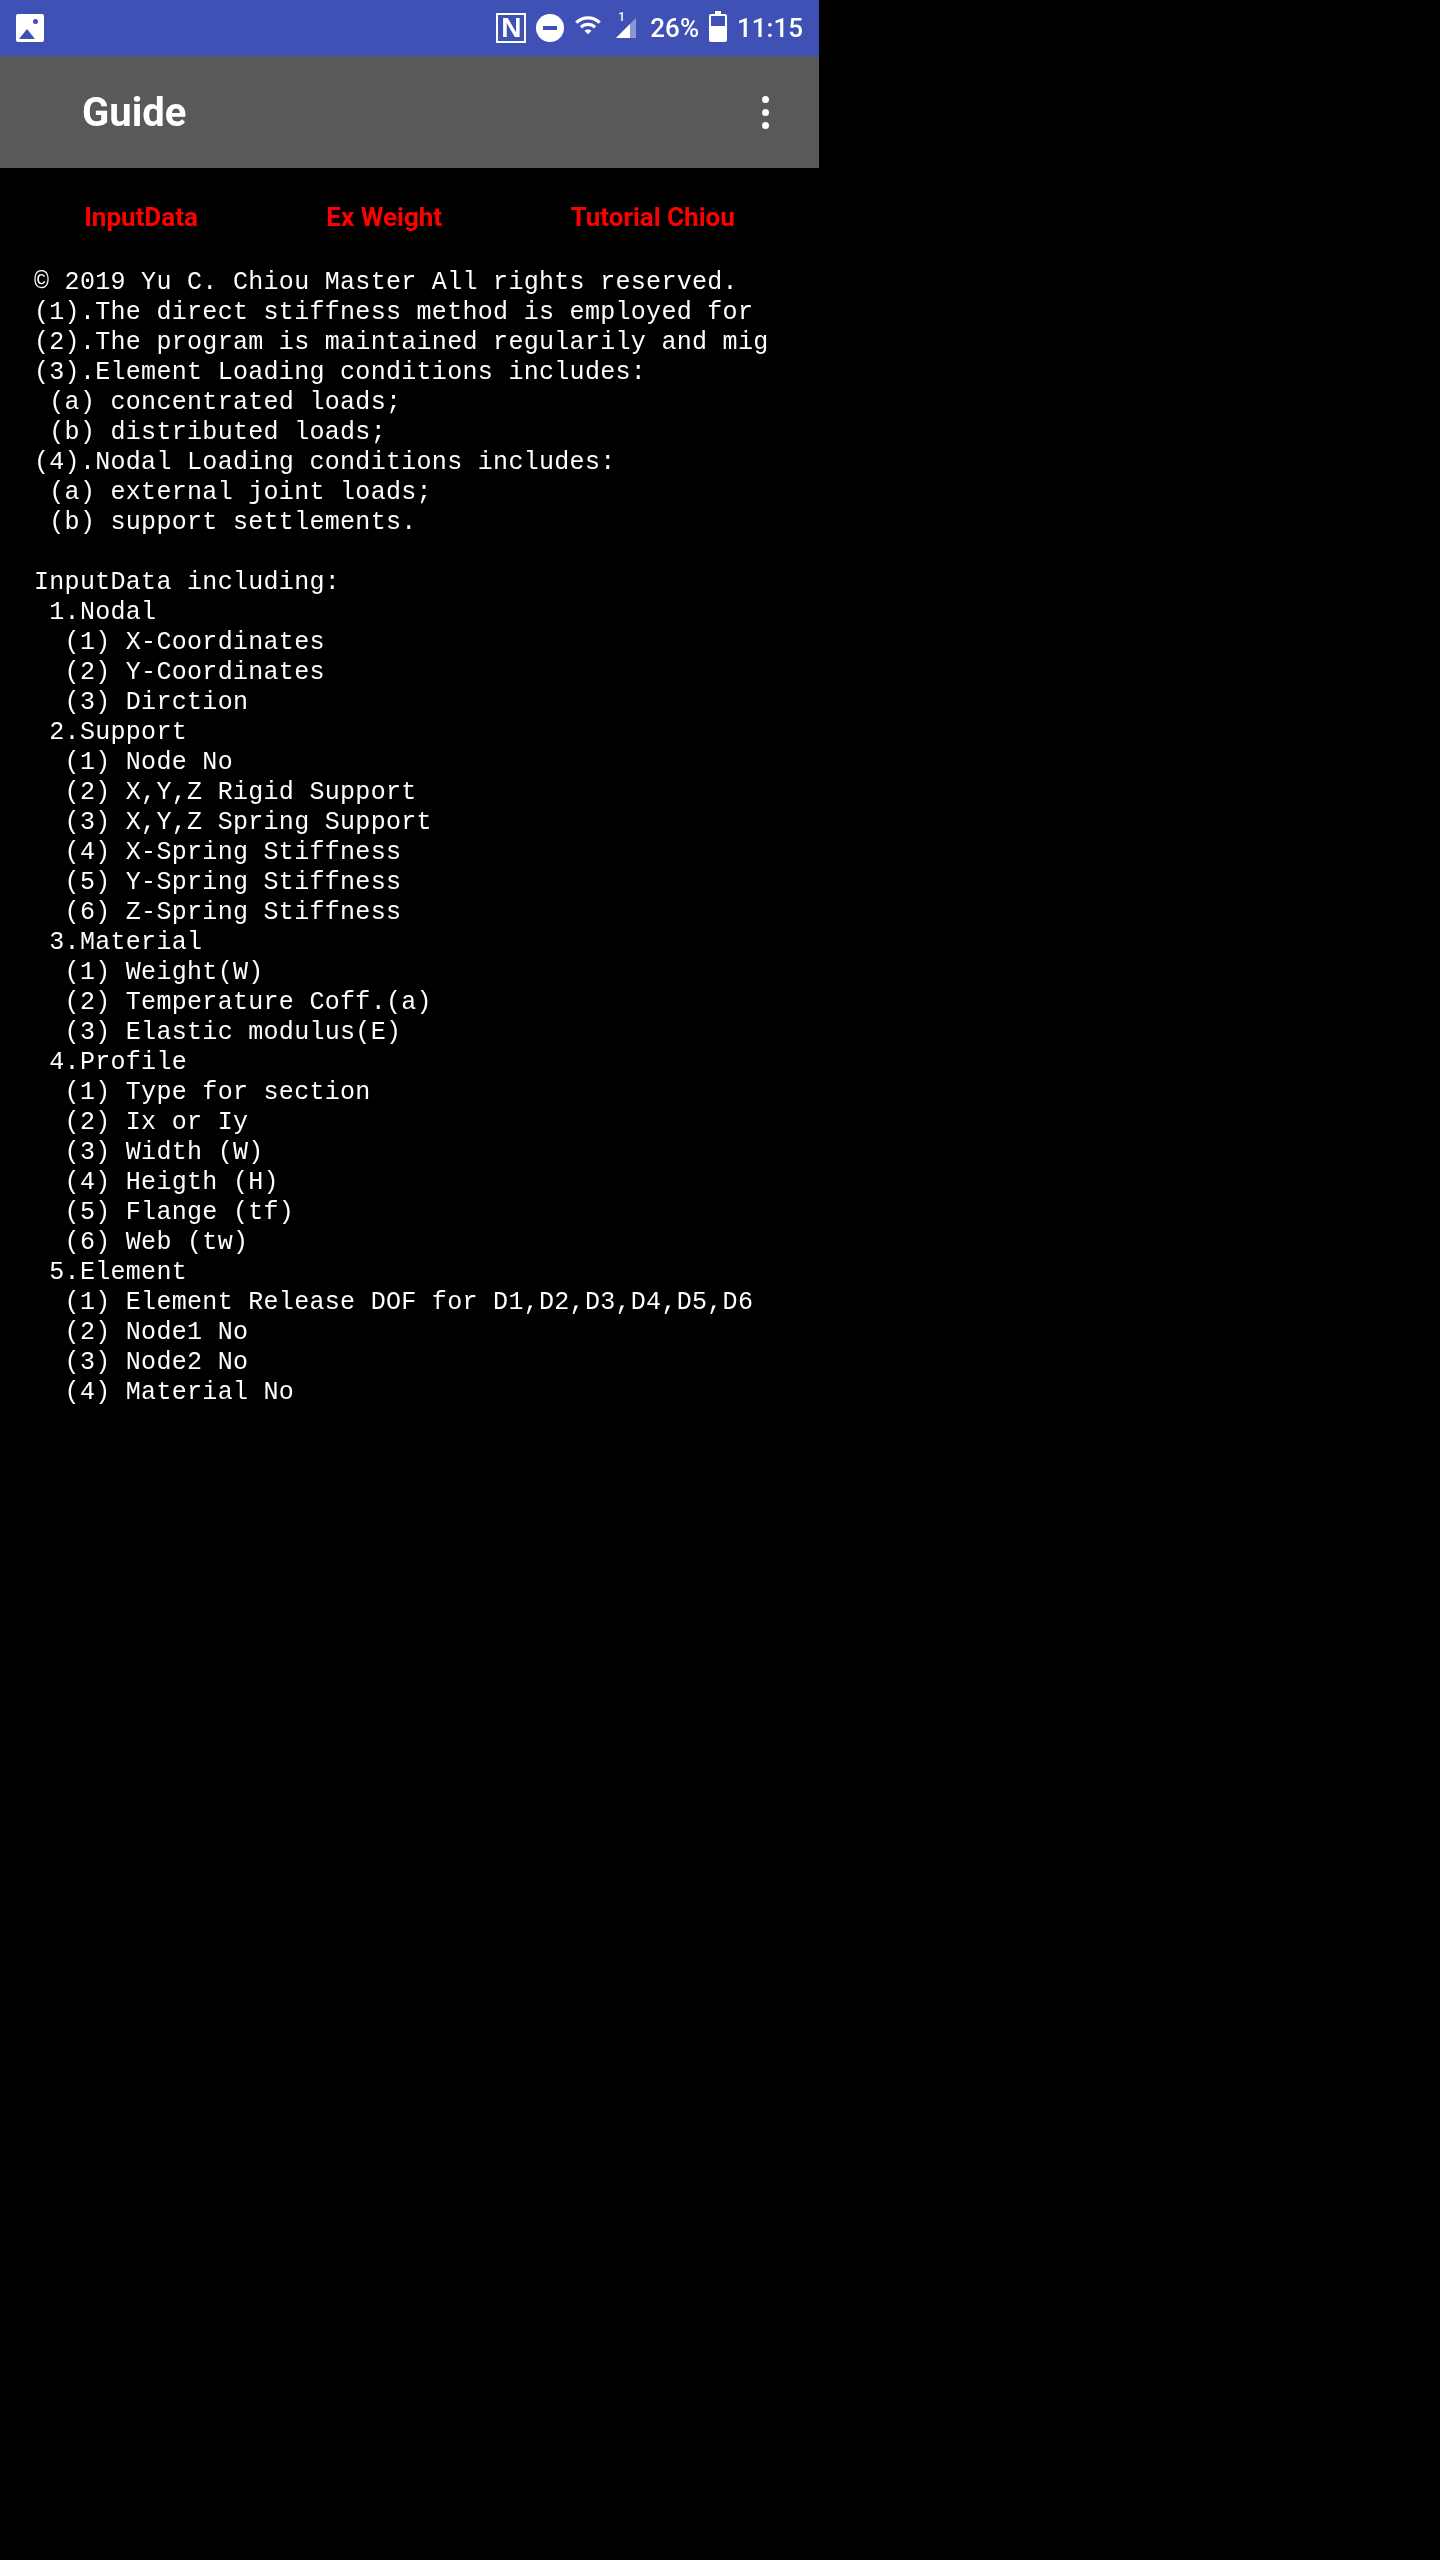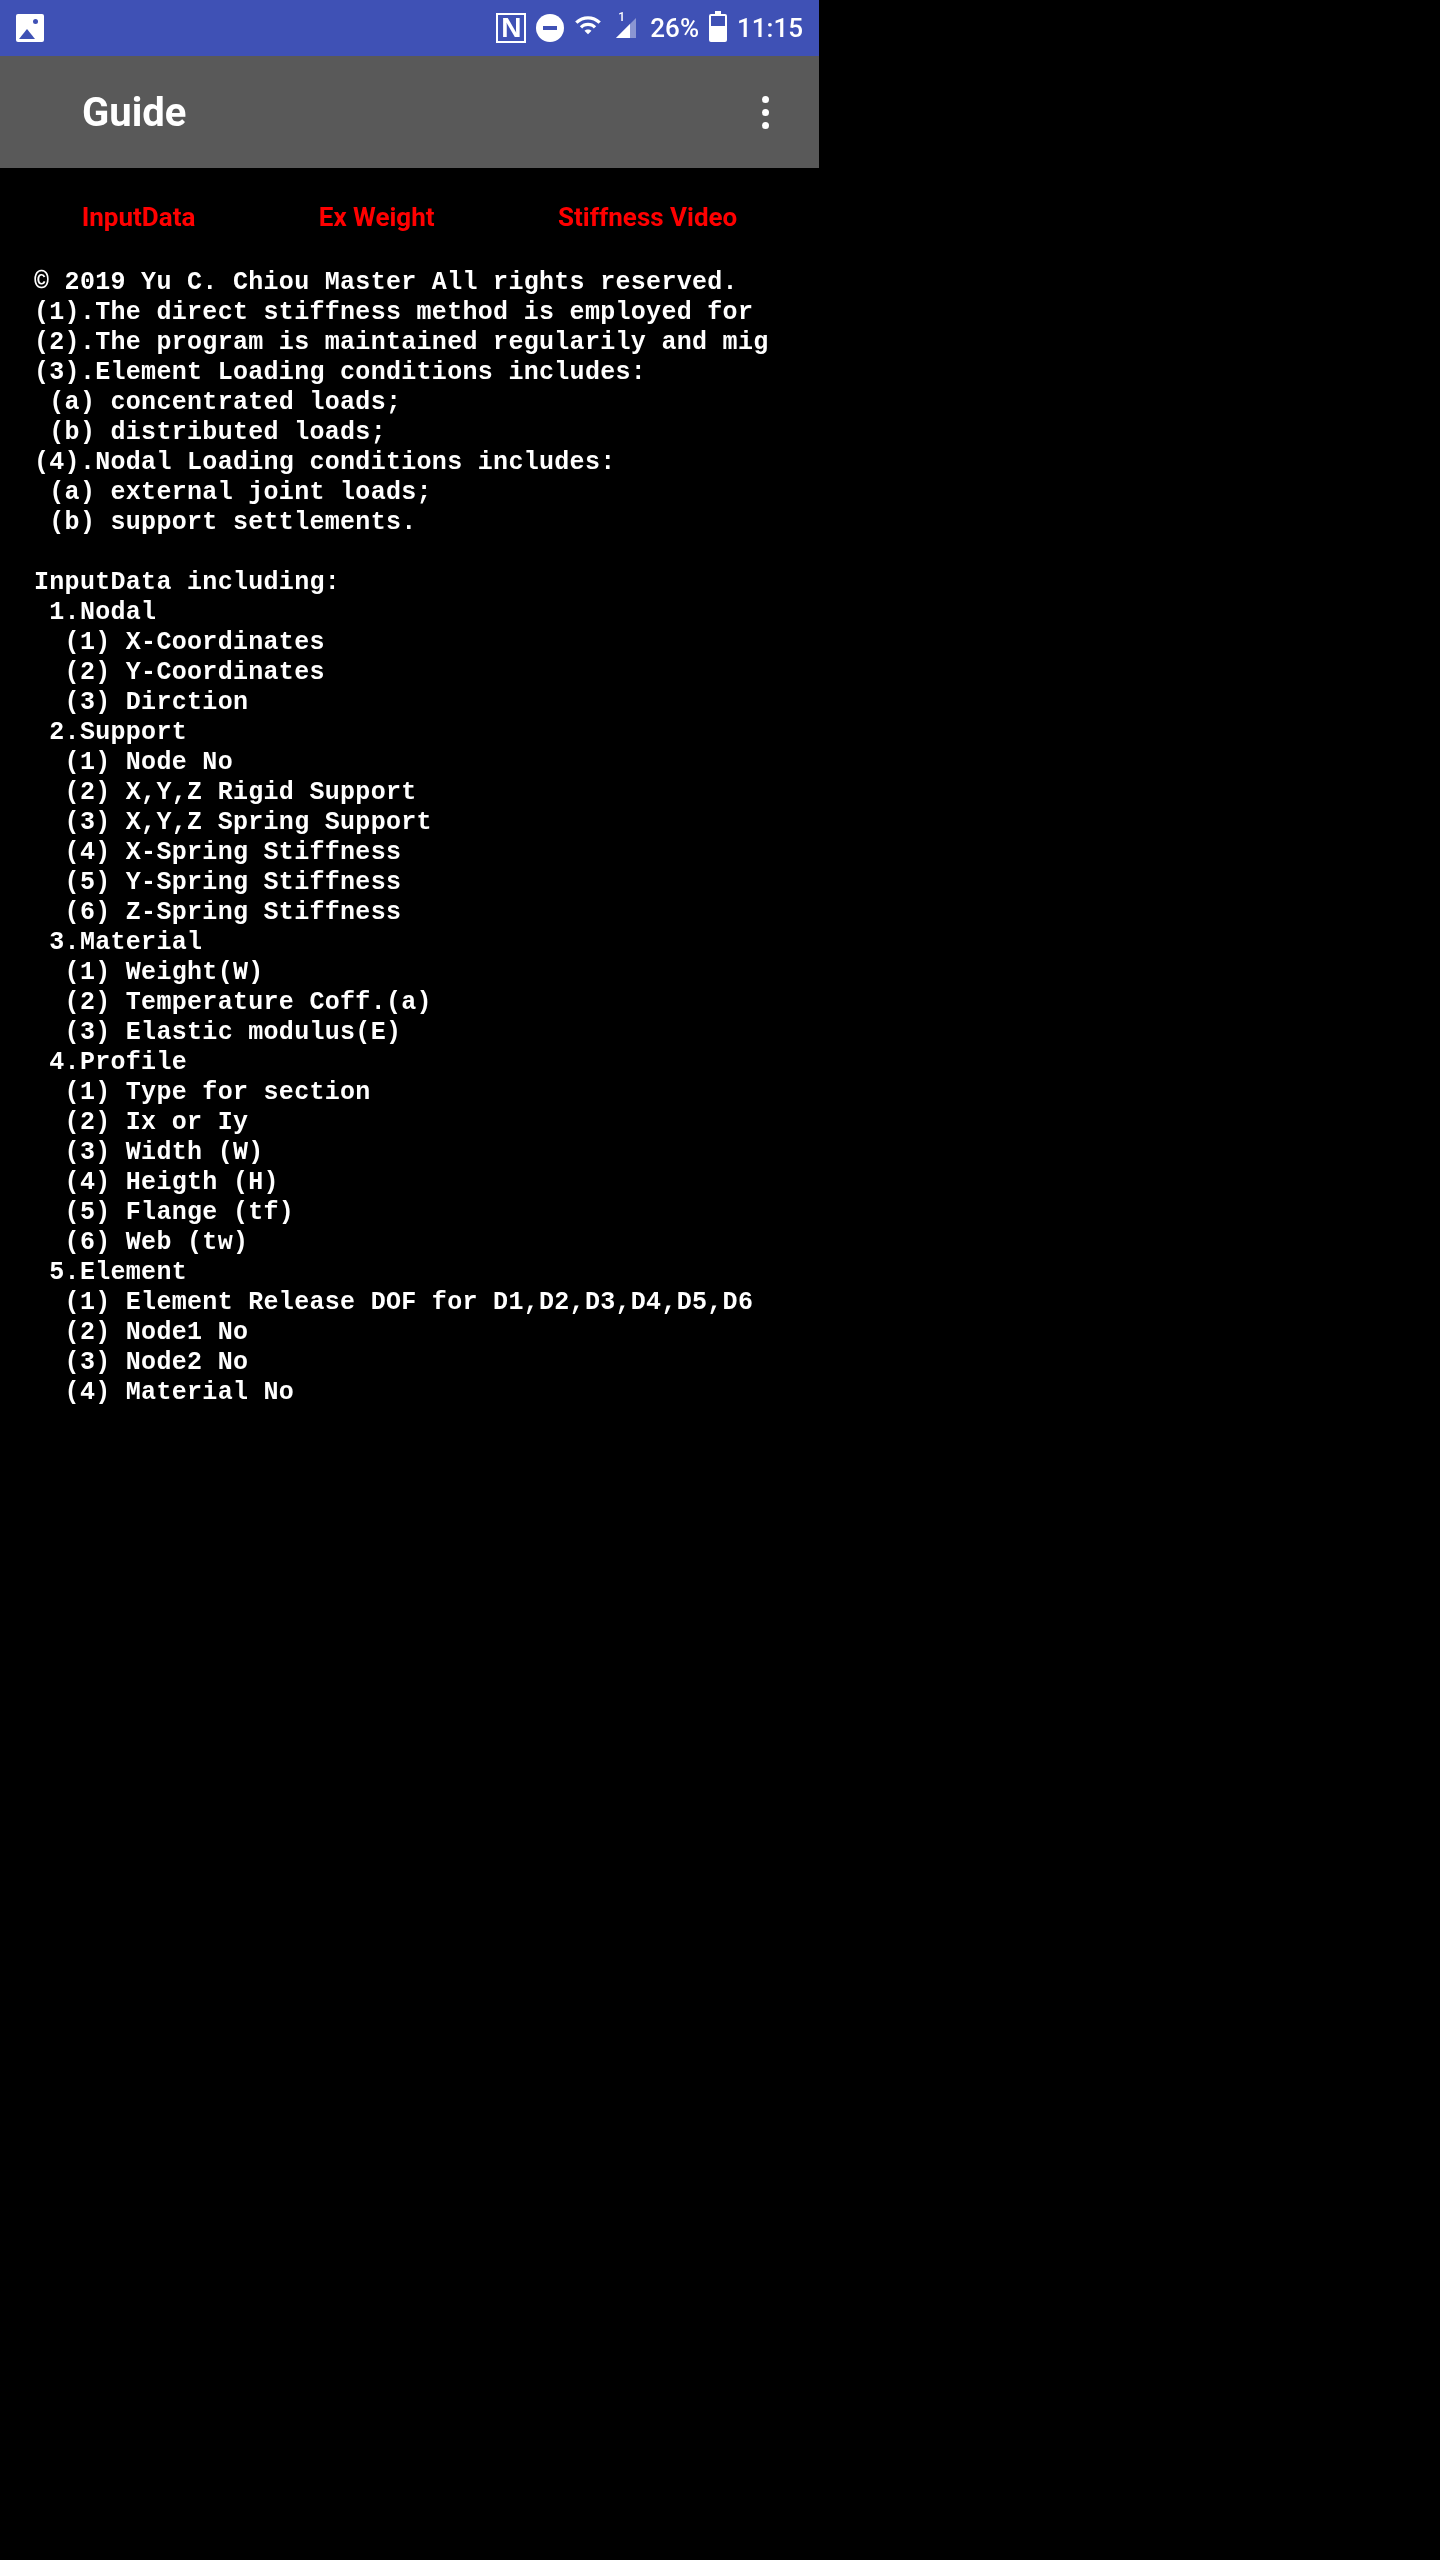--- a/index.html
+++ b/index.html
@@ -179,21 +179,21 @@
     .content {
       padding: 2px 34px 0 34px;
       background: #000;
     }
     .content pre {
       color: #fff;
       font-family: "Courier New", Courier, monospace;
       font-size: 25px;
       line-height: 30px;
       white-space: pre;
-      font-weight: 700;
+      font-weight: 400;
       letter-spacing: 0.3px;
     }
   </style>
 </head>
 <body>
 
 <div class="status-bar">
   <div class="status-left">
     <div class="image-icon"></div>
   </div>
@@ -223,21 +223,21 @@
   <div class="overflow-menu">
     <span></span>
     <span></span>
     <span></span>
   </div>
 </div>
 
 <div class="tab-row">
   <div class="tab">InputData</div>
   <div class="tab">Ex Weight</div>
-  <div class="tab">Stiffness Video</div>
+  <div class="tab">Tutorial Chiou</div>
 </div>
 
 <div class="content">
   <pre>© 2019 Yu C. Chiou Master All rights reserved.
 (1).The direct stiffness method is employed for
 (2).The program is maintained regularily and mig
 (3).Element Loading conditions includes:
  (a) concentrated loads;
  (b) distributed loads;
 (4).Nodal Loading conditions includes:

